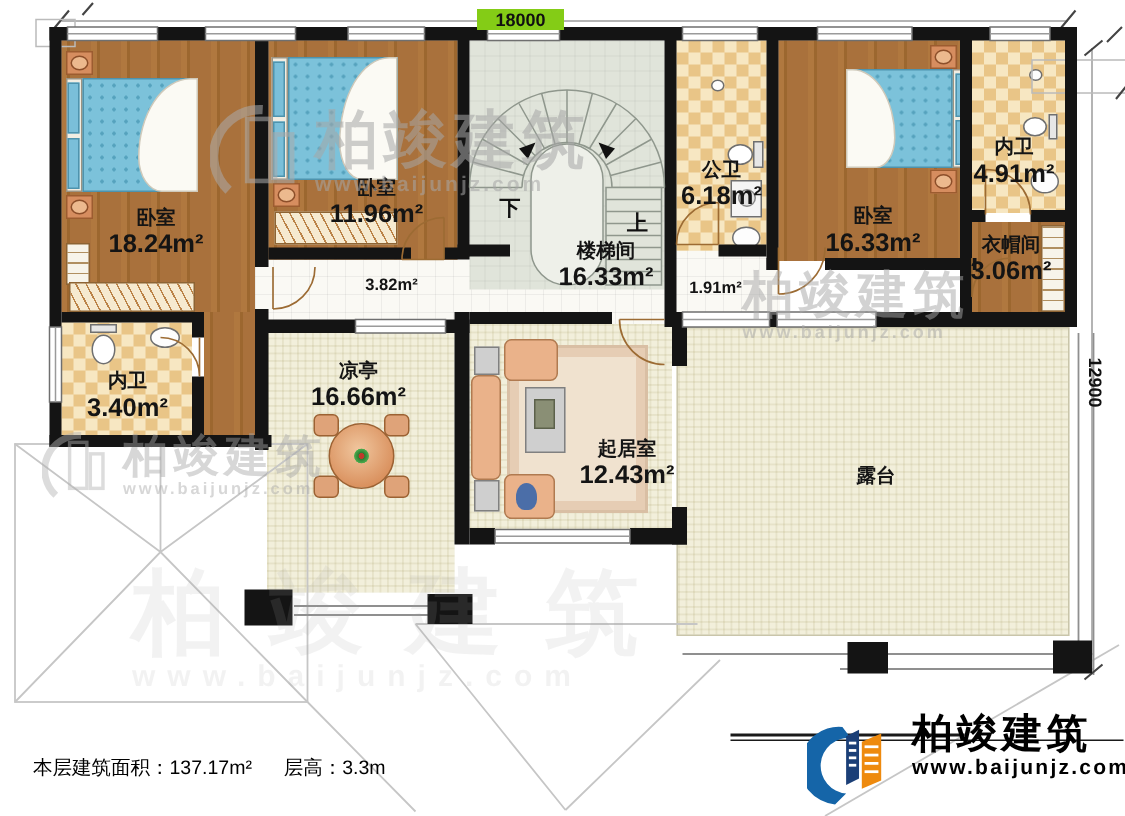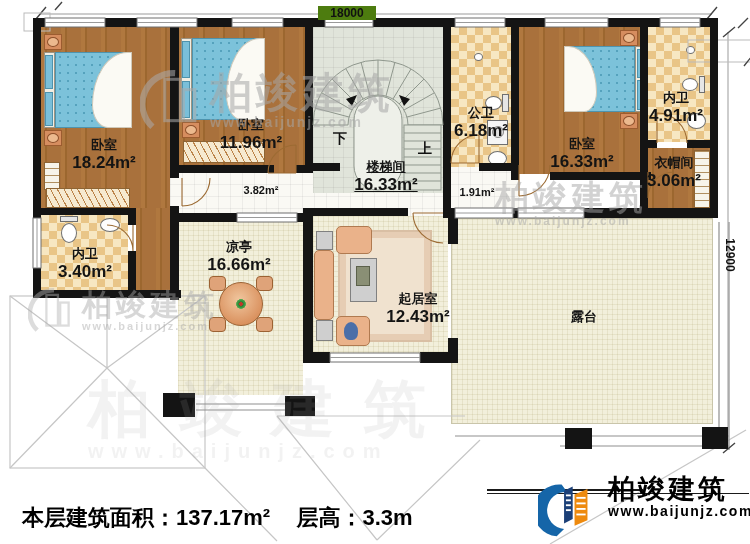--- a/index.html
+++ b/index.html
@@ -50,21 +50,21 @@
         border:1px solid #9c6233;}
   .sofa{background:#eab28a;border:1px solid #b07a50;border-radius:5px;}
   .gtab{background:#cfcfcf;border:1px solid #808080;}
   
   .rlabel{position:absolute;z-index:6;transform:translateX(-50%);text-align:center;
           color:#141414;font-weight:bold;line-height:1.15;white-space:nowrap;}
   .rname{display:block;font-size:13px;}
   .rarea{display:block;font-size:17px;}
   .hall-a{position:absolute;z-index:6;font-size:11px;font-weight:bold;color:#141414;transform:translateX(-50%);}
   .updown{position:absolute;z-index:6;font-size:14px;font-weight:bold;color:#111;}
-  .dim{position:absolute;z-index:6;font-size:12px;font-weight:bold;color:#111;background:#4d7c0f;padding:0 3px;}
+  .dim{position:absolute;z-index:6;font-size:12px;font-weight:bold;color:#111;background:#84cc16;padding:0 3px;}
   
   .wmk{position:absolute;z-index:7;display:flex;align-items:center;gap:8px;color:#a7a7a7;
        pointer-events:none;}
   .wmk .wb{font-weight:bold;letter-spacing:4px;line-height:1;}
   .wmk .wu{font-weight:bold;letter-spacing:2px;}
   
   .foot{position:absolute;z-index:8;color:#000;}
   .t-title{font-size:30px;font-weight:bold;letter-spacing:3px;}
   .t-scale{font-size:24px;font-weight:bold;color:#1a1a1a;}
   .l-brand{font-size:27px;font-weight:bold;letter-spacing:3px;color:#000;line-height:1;}
@@ -286,21 +286,21 @@
   </svg>
 
   <div class="rlabel" style="left:104px;top:138px;">
     <span class="rname">卧室</span>
     <span class="rarea">18.24m²</span>
   </div>
   <div class="rlabel" style="left:251px;top:118px;">
     <span class="rname">卧室</span>
     <span class="rarea">11.96m²</span>
   </div>
-  <div class="rlabel" style="left:386px;top:160px;text-decoration:underline;">
+  <div class="rlabel" style="left:404px;top:160px;">
     <span class="rname">楼梯间</span>
     <span class="rarea">16.33m²</span>
   </div>
   <div class="rlabel" style="left:481px;top:106px;">
     <span class="rname">公卫</span>
     <span class="rarea">6.18m²</span>
   </div>
   <div class="rlabel" style="left:582px;top:137px;">
     <span class="rname">卧室</span>
     <span class="rarea">16.33m²</span>
@@ -364,21 +364,21 @@
       <div class="wu" style="font-size:11px;">www.baijunjz.com</div>
     </div>
   </div>
   <div class="wmk" style="left:88px;top:378px;opacity:.14;">
     <div>
       <div class="wb" style="font-size:62px;letter-spacing:30px;">柏竣建筑</div>
       <div class="wu" style="font-size:20px;letter-spacing:8px;">www.baijunjz.com</div>
     </div>
   </div>
 
-  <div class="foot" style="left:22px;top:503px;font-size:22px;font-weight:bold;">
+  <div class="foot" style="left:22px;top:503px;font-size:13px;font-weight:normal;">
     <span>本层建筑面积：</span><span>137.17m²</span>
     <span style="display:inline-block;width:14px;"></span>
     <span>层高：</span><span>3.3m</span>
   </div>
 
   <div class="foot" style="left:487px;top:489px;width:156px;height:2px;background:#1a1a1a;"></div>
   <div class="foot" style="left:487px;top:493px;width:262px;height:1px;background:#1a1a1a;"></div>
 
   <div class="foot" style="left:538px;top:476px;display:flex;align-items:flex-start;gap:8px;z-index:9;">
     <svg width="62" height="64" viewBox="0 0 100 104">

